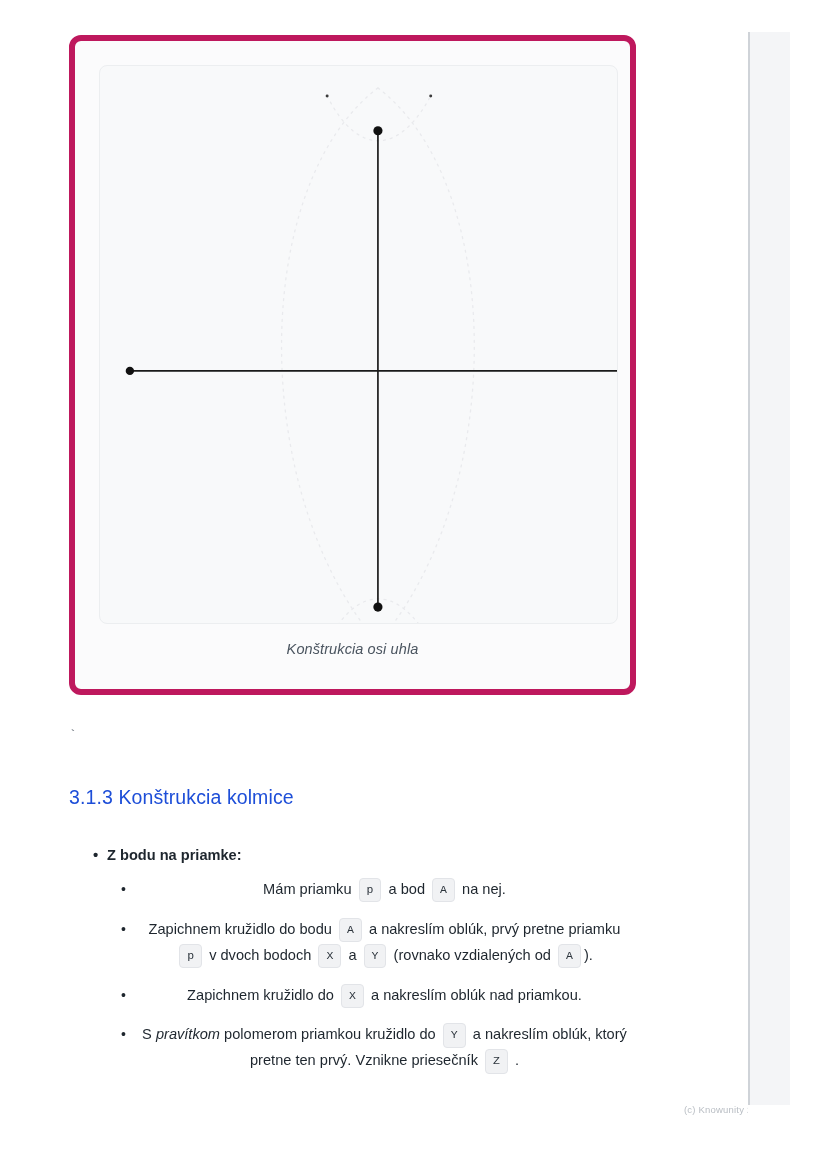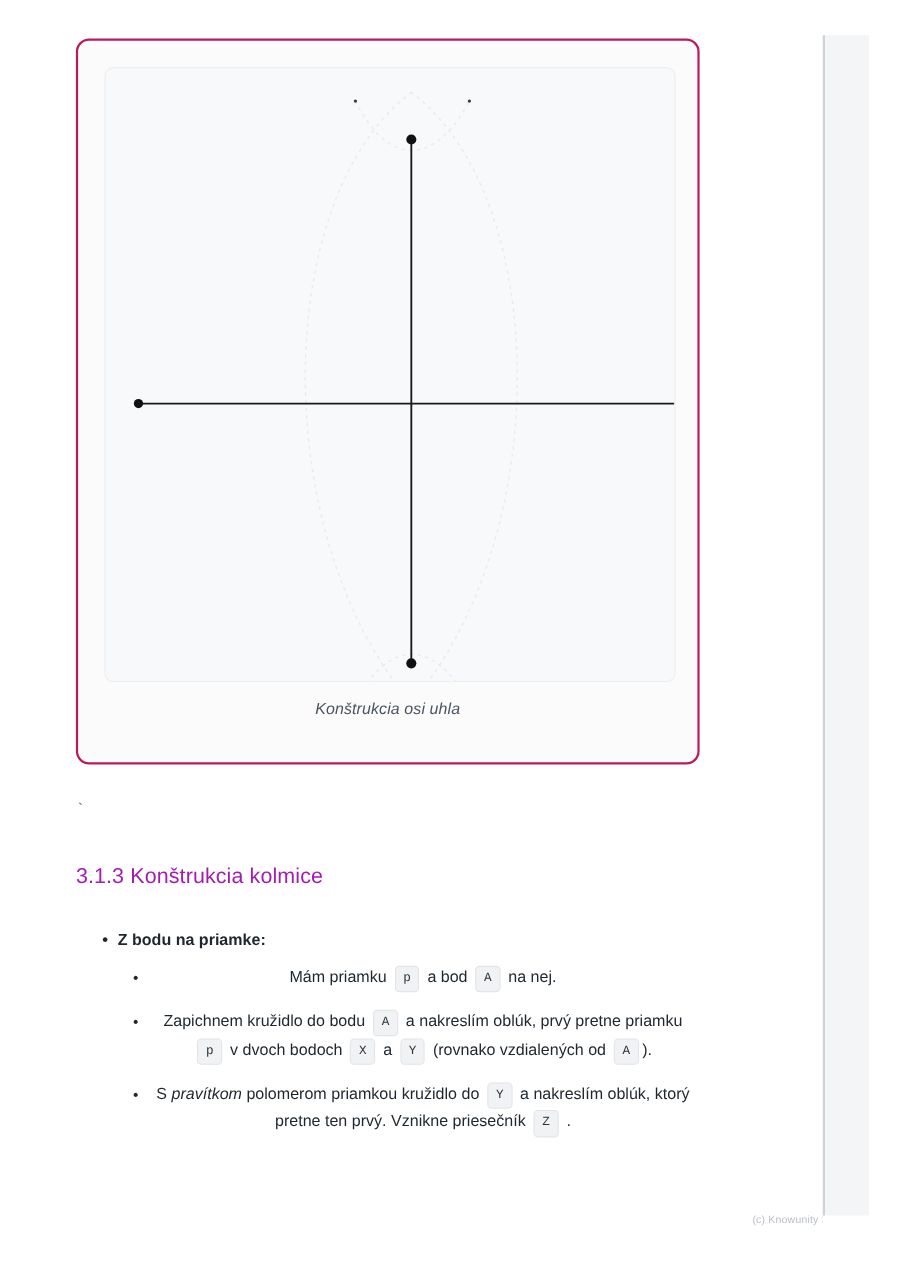--- a/index.html
+++ b/index.html
@@ -43,21 +43,21 @@
     box-sizing: border-box;
   }
 
   
   .figure-card {
     position: absolute;
     left: 69px; top: 35px;
     width: 567px;
     height: 660px;
     background: #fbfbfc;
-    border: 2px solid #be185d;
+    border: 6px solid #be185d;
     border-radius: 12px;
     box-sizing: border-box;
   }
   .canvas-card {
     position: absolute;
     left: 24px; top: 24px;
     width: 519px;
     height: 559px;
     background: #f8f9fa;
     border: 1px solid #eceef0;
@@ -85,21 +85,21 @@
     font-size: 13px;
     color: #58616b;
   }
 
   
   .section-heading {
     position: absolute;
     left: 69px; top: 786px;
     font-size: 19.5px;
     font-weight: 400;
-    color: #a21caf;
+    color: #1d4ed8;
     letter-spacing: .1px;
   }
 
   
   .content {
     position: absolute;
     left: 69px; top: 828px;
     width: 580px;
   }
   ul.lvl1 {
@@ -212,20 +212,21 @@
 
   <div class="section-heading">3.1.3 Konštrukcia kolmice</div>
 
   <div class="content">
     <ul class="lvl1">
       <li>
         <span>Z bodu na priamke:</span>
         <ul class="lvl2" id="steps-list">
             <li><span>Mám priamku </span><code class="chip">p</code><span> a bod </span><code class="chip">A</code><span> na nej.</span></li>
             <li><span>Zapichnem kružidlo do bodu </span><code class="chip">A</code><span> a nakreslím oblúk, prvý pretne priamku </span><code class="chip">p</code><span> v dvoch bodoch </span><code class="chip">X</code><span> a </span><code class="chip">Y</code><span> (rovnako vzdialených od </span><code class="chip">A</code><span>).</span></li>
+            <li><span>Zapichnem kružidlo do </span><code class="chip">X</code><span> a nakreslím oblúk nad priamkou.</span></li>
             <li><span>S </span><span class="em">pravítkom</span><span> polomerom priamkou kružidlo do </span><code class="chip">Y</code><span> a nakreslím oblúk, ktorý pretne ten prvý. Vznikne priesečník </span><code class="chip">Z</code><span> .</span></li>
           </ul>
       </li>
     </ul>
   </div>
 
   <div class="watermark">(c) Knowunity 2025</div>
 </div>
 
 <div class="right-rail">

